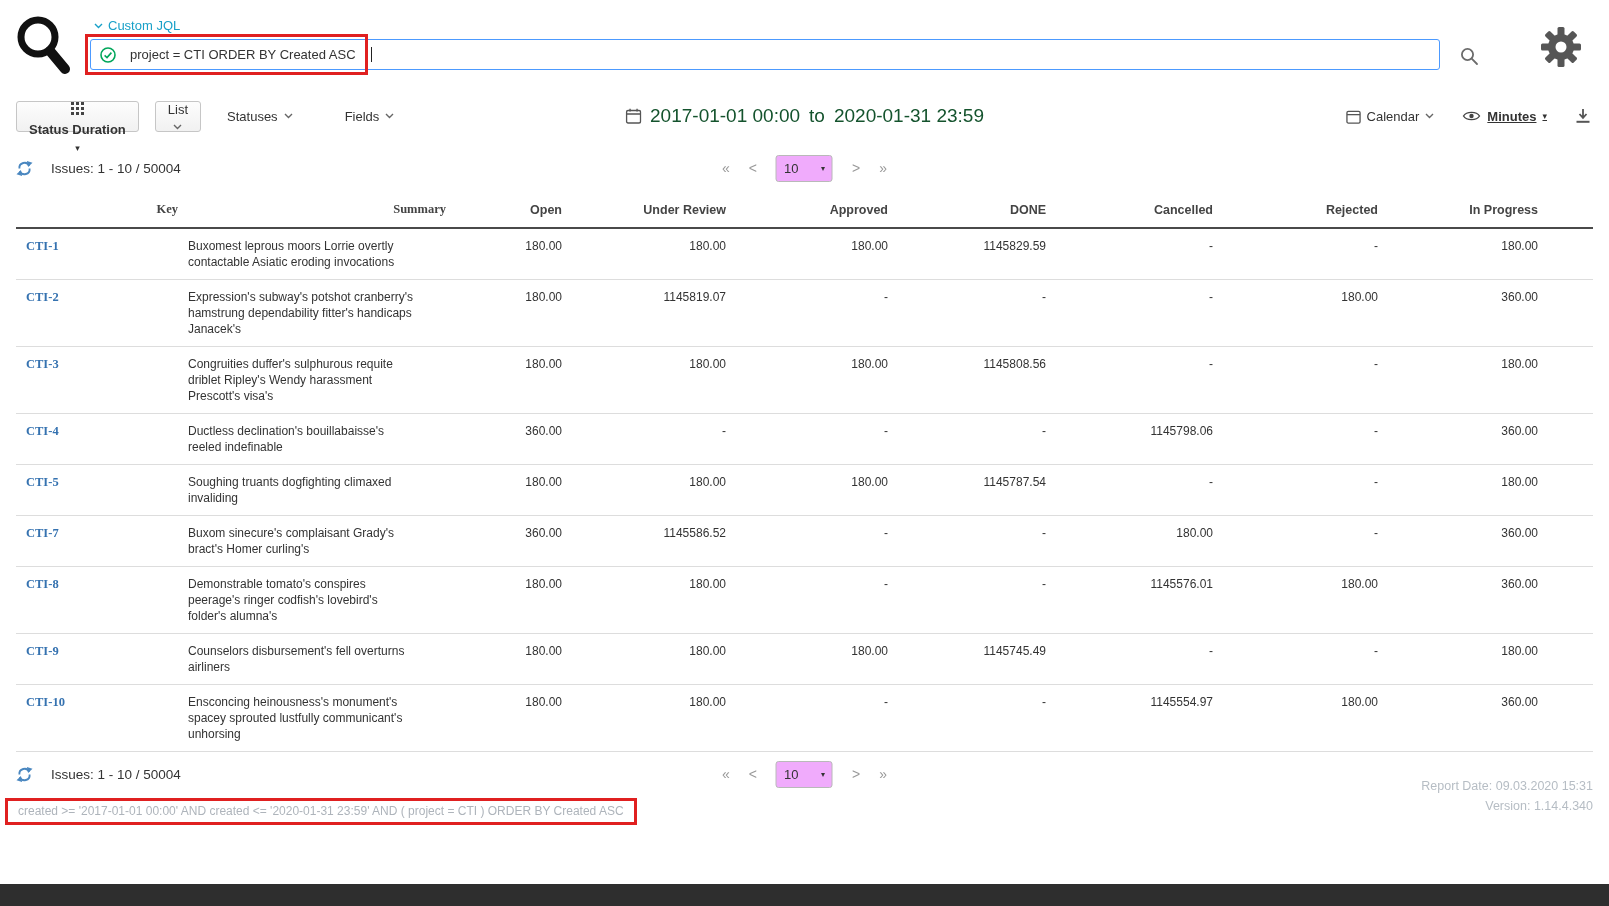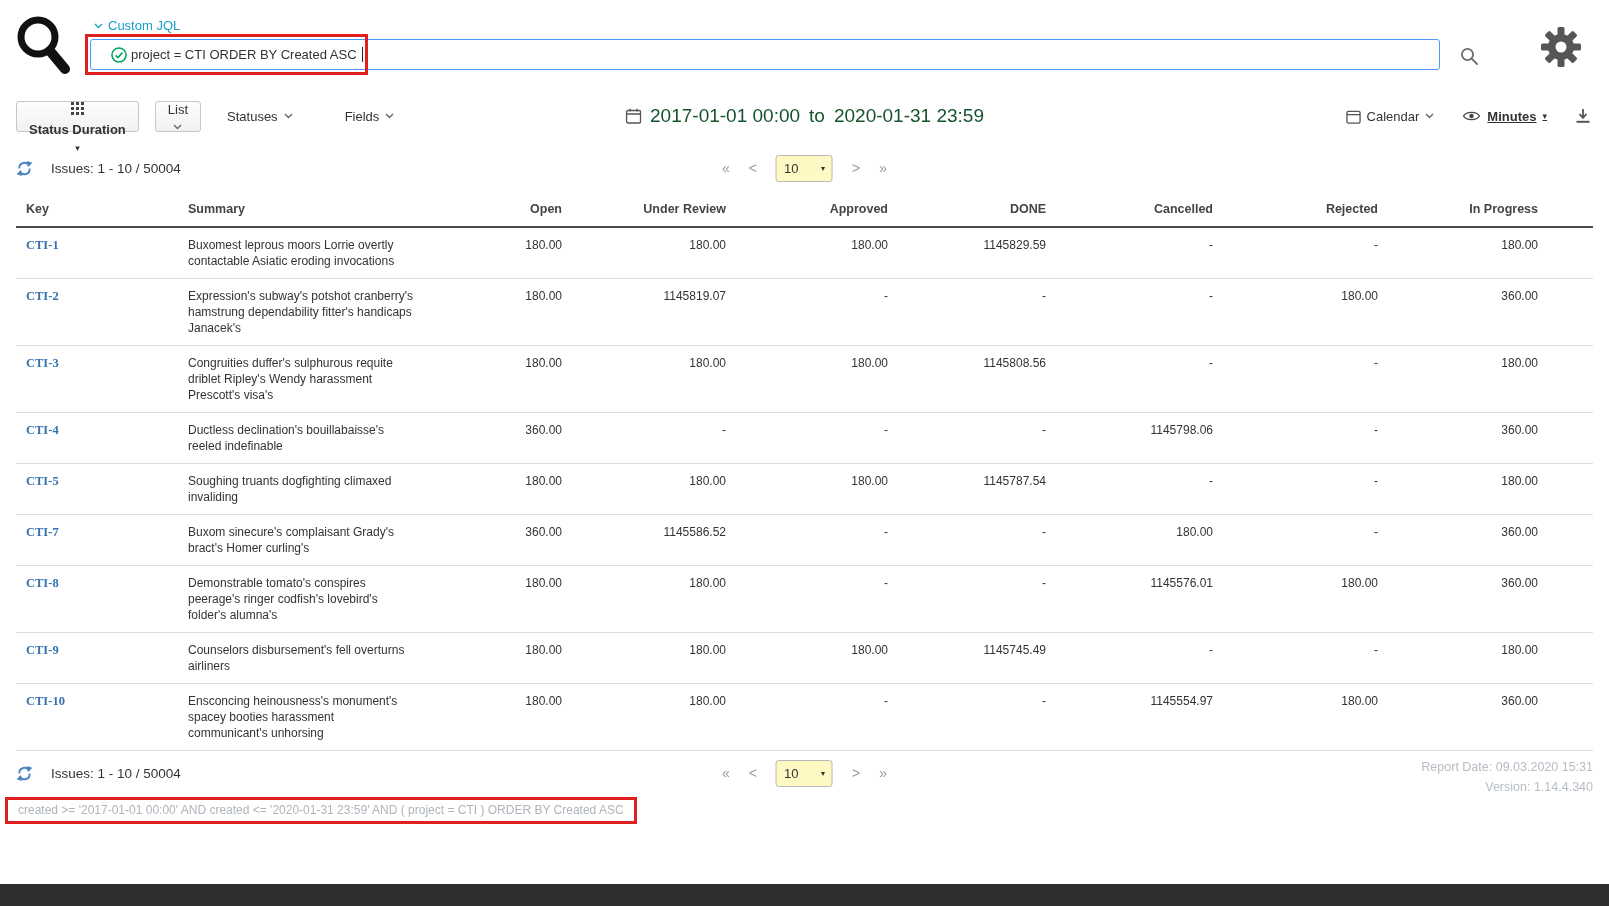--- a/index.html
+++ b/index.html
@@ -14,21 +14,21 @@
   button { font-family:inherit; }
   .icon-btn { background:none; border:none; padding:0; cursor:pointer; line-height:0; }
 
   
   .header { position:relative; height:96px; }
   .logo { position:absolute; left:14px; top:12px; line-height:0; }
   .custom-jql { position:absolute; left:94px; top:18px; font-size:13px; color:var(--jql-teal);
     display:flex; align-items:center; gap:5px; }
   .jql-input { position:absolute; left:90px; top:39px; width:1350px; height:31px;
     border:1px solid var(--input-blue); border-radius:3px; background:#fff;
-    display:flex; align-items:center; padding:0 20px; gap:4px; font-size:13px; color:#333; }
+    display:flex; align-items:center; padding:0 9px; gap:14px; font-size:13px; color:#333; }
   .check-icon circle, .check-icon polyline { stroke:var(--check-green); }
   .caret-bar { width:1px; height:15px; background:#222; margin-left:1px; }
   .red-box-input { position:absolute; left:85px; top:34px; width:283px; height:41px;
     border:3px solid var(--annotation-red); pointer-events:none; z-index:5; }
   .search-btn { position:absolute; left:1459px; top:46px; }
   .gear-btn { position:absolute; left:1541px; top:27px; }
 
   
   .toolbar { position:relative; height:32px; margin-top:4px; display:flex; align-items:center; }
   .toolbar-left { display:flex; align-items:center; padding-left:16px; }
@@ -43,32 +43,32 @@
   .date-group { position:absolute; left:50%; transform:translateX(-50%);
     display:flex; align-items:center; gap:9px; font-size:19px; color:#14532d; cursor:pointer; }
   .toolbar-right { position:absolute; right:18px; display:flex; align-items:center; gap:28px; }
 
   
   .issues-bar { position:relative; height:36px; margin-top:18px; display:flex; align-items:center; padding:0 16px; }
   .issues-bar.bottom { margin-top:4px; }
   .issues-label { display:flex; align-items:center; gap:18px; font-size:13.5px; color:#333; }
   .pager { position:absolute; left:50%; transform:translateX(-50%); display:flex; align-items:center; gap:19px; }
   .pager .nav { color:#999; font-size:14px; cursor:pointer; background:none; border:none; }
-  .page-select { width:57px; height:27px; border:1px solid #b9b9b9; border-radius:3px; background:#fef9c3;
+  .page-select { width:57px; height:27px; border:1px solid #b9b9b9; border-radius:3px; background:#f0abfc;
     display:flex; align-items:center; justify-content:space-between; padding:0 7px; font-size:13px; cursor:pointer; }
   .page-select .sel-caret { font-size:8px; color:#333; }
-  .report-info { position:absolute; right:16px; top:2px; text-align:right;
+  .report-info { position:absolute; right:16px; top:20px; text-align:right;
     font-size:12.5px; color:#b6bdc4; line-height:20px; }
 
   
   .table-wrap { margin:10px 16px 0; }
   table { width:100%; border-collapse:collapse; table-layout:fixed; }
   th { font-size:12.5px; color:#444; font-weight:bold; padding:6px 0 10px;
     border-bottom:2px solid #4a4a4a; text-align:right; }
-  th.left { text-align:left; padding-left:10px; }
+  th.left { text-align:right; padding-left:10px;font-family:Liberation Serif, serif; }
   td { font-size:12px; padding:9px 0; border-bottom:1px solid #ddd; vertical-align:top;
     text-align:right; color:#333; line-height:16px; }
   td.col-key, td.col-summary { text-align:left; padding-left:10px; }
   td.col-summary { padding-right:30px; }
   .col-key a { color:var(--link-blue); font-weight:bold; font-size:12.5px;font-family:Liberation Serif, serif; }
   th.col-last, td.col-last { padding-right:55px; }
 
   
   .jql-footer-wrap { margin:6px 0 0 5px; }
   .jql-footer { display:inline-block; border:3px solid var(--annotation-red);
@@ -366,21 +366,21 @@
           <td class="col-num">180.00</td>
           <td class="col-num">180.00</td>
           <td class="col-num">180.00</td>
           <td class="col-num">1145745.49</td>
           <td class="col-num">-</td>
           <td class="col-num">-</td>
           <td class="col-num col-last">180.00</td>
         </tr>
         <tr>
           <td class="col-key"><a>CTI-10</a></td>
-          <td class="col-summary">Ensconcing heinousness's monument's spacey booties harassment communicant's unhorsing</td>
+          <td class="col-summary">Ensconcing heinousness's monument's spacey sprouted lustfully communicant's unhorsing</td>
           <td class="col-num">180.00</td>
           <td class="col-num">180.00</td>
           <td class="col-num">-</td>
           <td class="col-num">-</td>
           <td class="col-num">1145554.97</td>
           <td class="col-num">180.00</td>
           <td class="col-num col-last">360.00</td>
         </tr>
       </tbody>
   </table>

